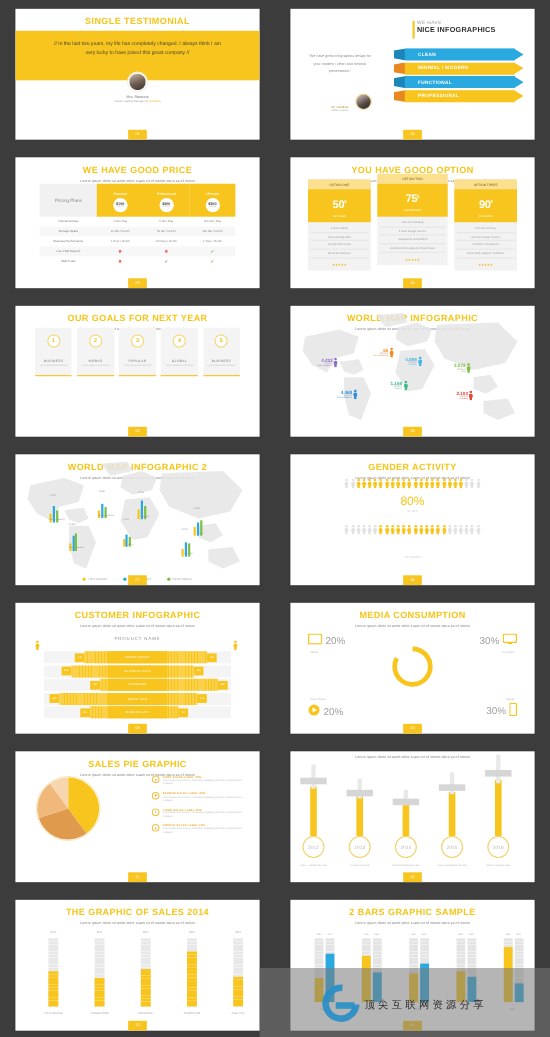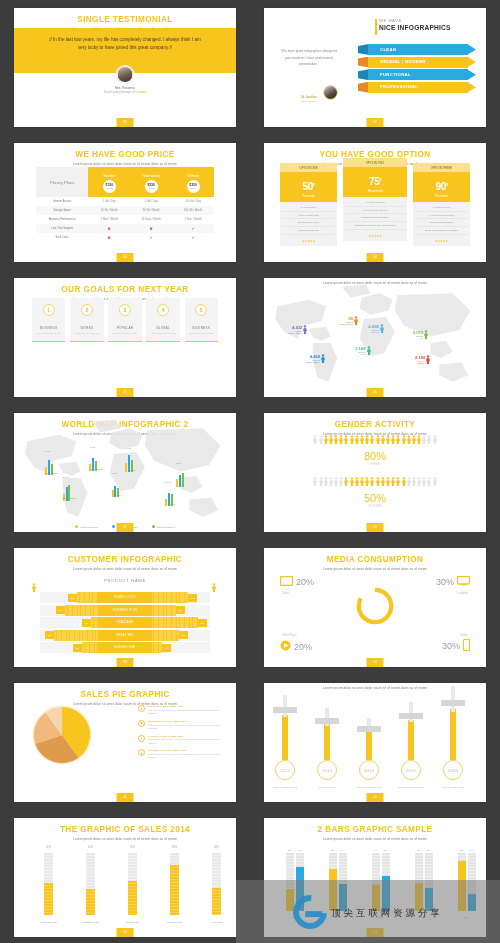--- a/index.html
+++ b/index.html
@@ -448,20 +448,21 @@
   <path d="M40 47 L56 45 L60 54 L52 58 L44 55 Z"></path>
   <path d="M44 60 L60 60 L66 74 L58 96 L48 92 L44 76 Z"></path>
   <path d="M88 18 L104 14 L116 20 L112 30 L96 34 L86 28 Z"></path>
   <path d="M90 38 L110 36 L118 50 L108 70 L96 72 L86 56 Z"></path>
   <path d="M120 16 L170 14 L186 30 L176 48 L150 54 L126 44 L118 30 Z"></path>
   <path d="M150 60 L164 58 L170 68 L160 74 L150 70 Z"></path>
   <path d="M158 80 L178 78 L184 90 L170 96 L158 90 Z"></path>
   <path d="M70 8 L92 6 L96 14 L78 18 Z"></path>
   </g>
           </svg></div>
+  <div class="title">WORLD MAP INFOGRAPHIC</div>
         <div class="subtitle">Lorem ipsum dolor sit amet dolor suam sit of nemet dans sa of mosm</div>
   <div class="body">
     <div class="mkr" style="left:34%;top:17%">
       <div style="text-align:right">
         <div class="val" style="color:#f08a1e">65</div>
         <div class="cap">PEOPLE</div>
         <div class="cap2" style="color:#f08a1e">NORTH EUROPE</div>
       </div>
       <svg class="person" width="5" height="11" viewBox="0 0 10 22">
     <circle cx="5" cy="3.2" r="3" fill="#f08a1e"></circle>
@@ -820,21 +821,20 @@
   </svg>
           <svg class="person" width="5.6" height="13" viewBox="0 0 10 22">
     <circle cx="5" cy="3.2" r="3" fill="#e2e2e2"></circle>
     <path d="M5 7 C1.6 7 0.6 9 0.6 12 L0.6 15 L2 15 L2.4 22 L7.6 22 L8 15 L9.4 15 L9.4 12 C9.4 9 8.4 7 5 7 Z" fill="#e2e2e2"></path>
   </svg>
           <svg class="person" width="5.6" height="13" viewBox="0 0 10 22">
     <circle cx="5" cy="3.2" r="3" fill="#e2e2e2"></circle>
     <path d="M5 7 C1.6 7 0.6 9 0.6 12 L0.6 15 L2 15 L2.4 22 L7.6 22 L8 15 L9.4 15 L9.4 12 C9.4 9 8.4 7 5 7 Z" fill="#e2e2e2"></path>
   </svg>
         </div>
-      <div class="gbig" style="top:79px">50%</div>
       <div class="gsmall" style="top:92px">OF WOMEN</div>
       <div class="pagebadge">08</div>
     </div>
   </div>
   <div class="cell">
     <div class="slide">
       <div class="title">CUSTOMER INFOGRAPHIC</div>
         <div class="subtitle">Lorem ipsum dolor sit amet dolor suam sit of nemet dans sa of mosm</div>
         <div class="cprod" style="top:30px">PRODUCT NAME</div>
         <div class="cicon" style="left:18px;top:30px"><svg class="person" width="7" height="14" viewBox="0 0 10 22">

